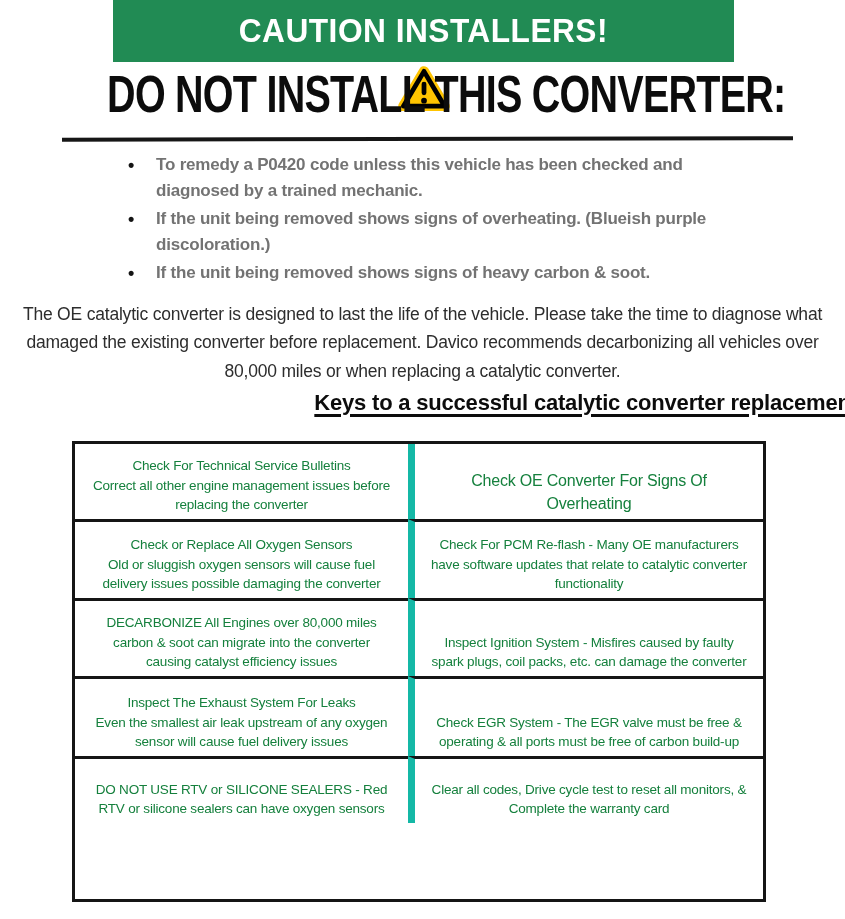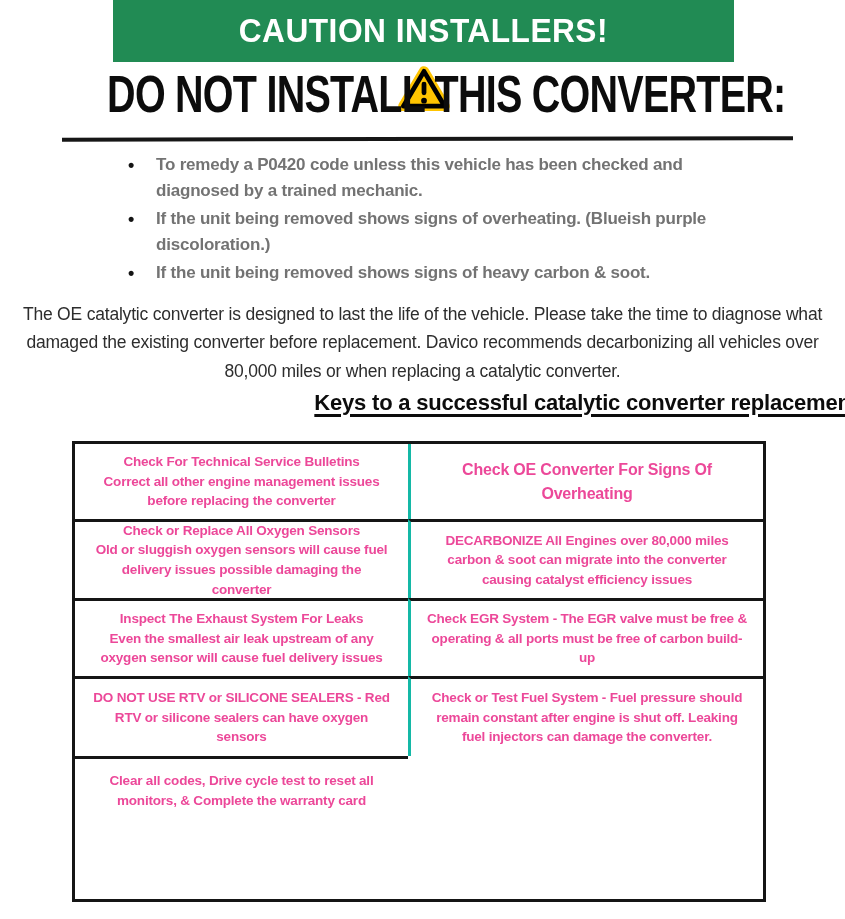--- a/index.html
+++ b/index.html
@@ -70,26 +70,26 @@
   
   .tbl{
     position:absolute;top:441px;left:72px;width:694px;height:461px;
     box-sizing:border-box;border:3px solid #151515;
     display:grid;
     grid-template-columns:333px 355px;
     grid-template-rows:75px 79px 78px 80px 67px 76px;
   }
   .cell{
     box-sizing:border-box;
-    display:flex;flex-direction:column;justify-content:center;align-items:center;
+    display:flex;flex-direction:column;justify-content:flex-end;align-items:center;
     text-align:center;padding:4px 16px;
-    font-weight:700;font-size:13.5px;line-height:1.45;color:#ec4899;
+    font-weight:400;font-size:13.5px;line-height:1.45;color:#15803d;
     letter-spacing:-.2px;
   }
-  .tbl .cell:nth-child(2n){border-left:3px solid #14b8a6;}
+  .tbl .cell:nth-child(2n){border-left:7px solid #14b8a6;}
   .tbl .cell:nth-child(n+3){border-top:3px solid #151515;}
   .cell-large .cell-body{font-size:16px;}
   .cell-title:empty,.cell-body:empty{display:none;}
 </style>
 </head>
 <body>
 
 <div id="page">
 
   <div class="banner">
@@ -132,43 +132,47 @@
     </div>
     <div class="cell cell-large">
 
       <div class="cell-body">Check OE Converter For Signs Of Overheating</div>
     </div>
 
     <div class="cell">
       <div class="cell-title">Check or Replace All Oxygen Sensors</div>
       <div class="cell-body">Old or sluggish oxygen sensors will cause fuel delivery issues possible damaging the converter</div>
     </div>
+    <div class="cell">
+
+      <div class="cell-body">Check For PCM Re-flash - Many OE manufacturers have software updates that relate to catalytic converter functionality</div>
+    </div>
 
     <div class="cell">
 
       <div class="cell-body">DECARBONIZE All Engines over 80,000 miles carbon &amp; soot can migrate into the converter causing catalyst efficiency issues</div>
+    </div>
+    <div class="cell">
+
+      <div class="cell-body">Inspect Ignition System - Misfires caused by faulty spark plugs, coil packs, etc. can damage the converter</div>
     </div>
 
     <div class="cell">
       <div class="cell-title">Inspect The Exhaust System For Leaks</div>
       <div class="cell-body">Even the smallest air leak upstream of any oxygen sensor will cause fuel delivery issues</div>
     </div>
 
     <div class="cell">
 
       <div class="cell-body">Check EGR System - The EGR valve must be free &amp; operating &amp; all ports must be free of carbon build-up</div>
     </div>
     <div class="cell">
 
       <div class="cell-body">DO NOT USE RTV or SILICONE SEALERS - Red RTV or silicone sealers can have oxygen sensors</div>
     </div>
 
     <div class="cell">
 
-      <div class="cell-body">Check or Test Fuel System - Fuel pressure should remain constant after engine is shut off.  Leaking fuel injectors can damage the converter.</div>
-    </div>
-    <div class="cell">
-
       <div class="cell-body">Clear all codes,  Drive cycle test to reset all monitors, &amp; Complete the warranty card</div>
     </div>
 
   </div>
 </div>
 
 </body></html>

